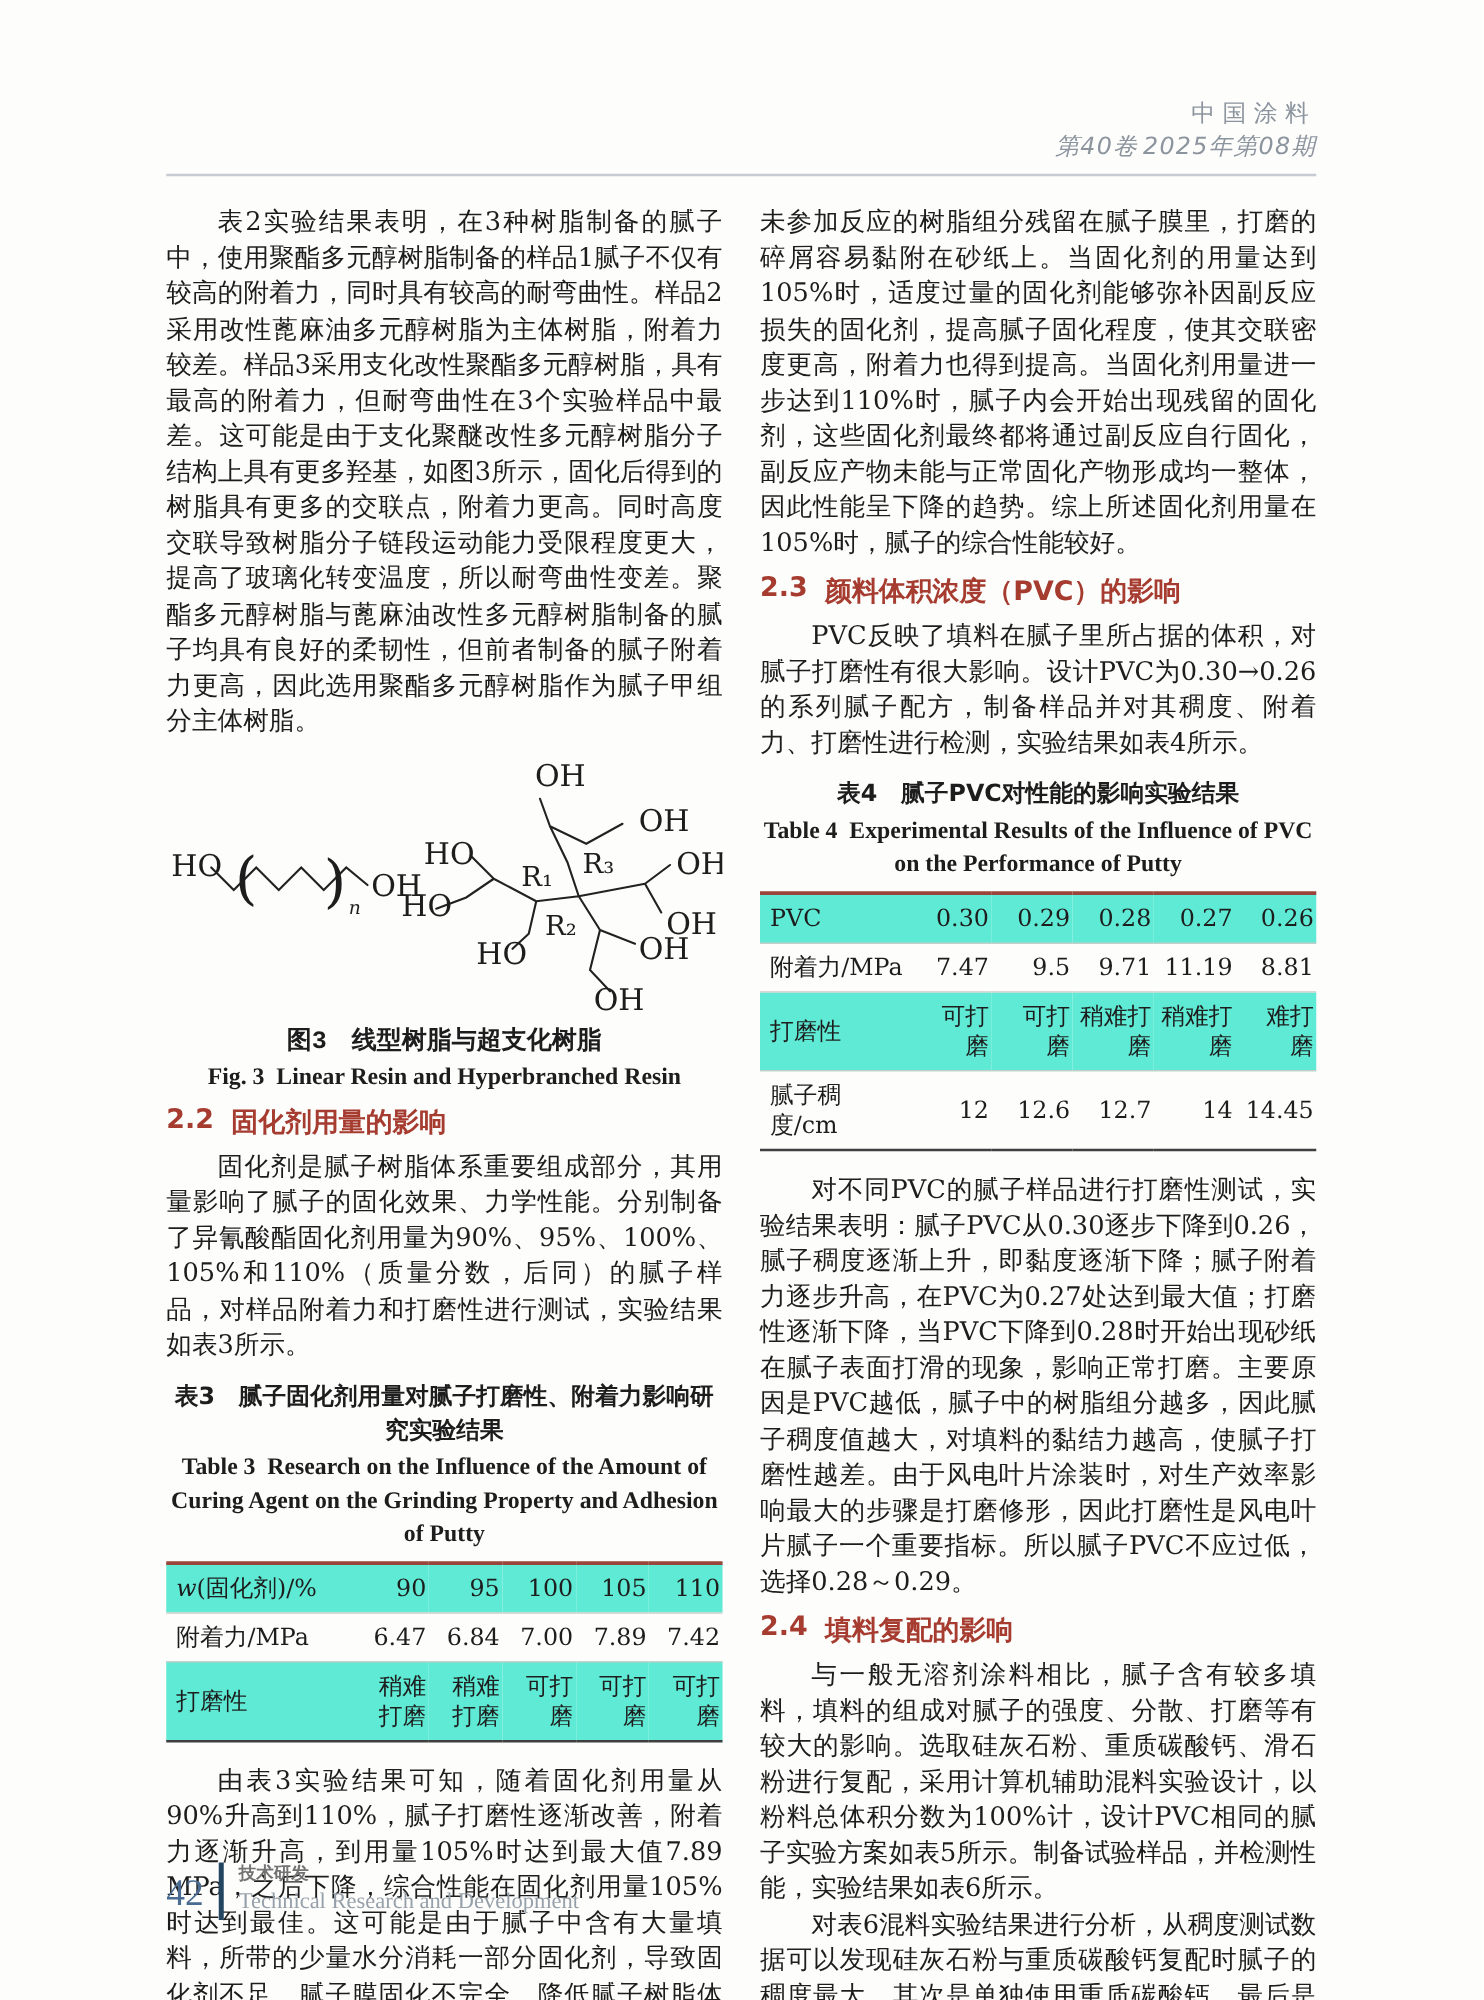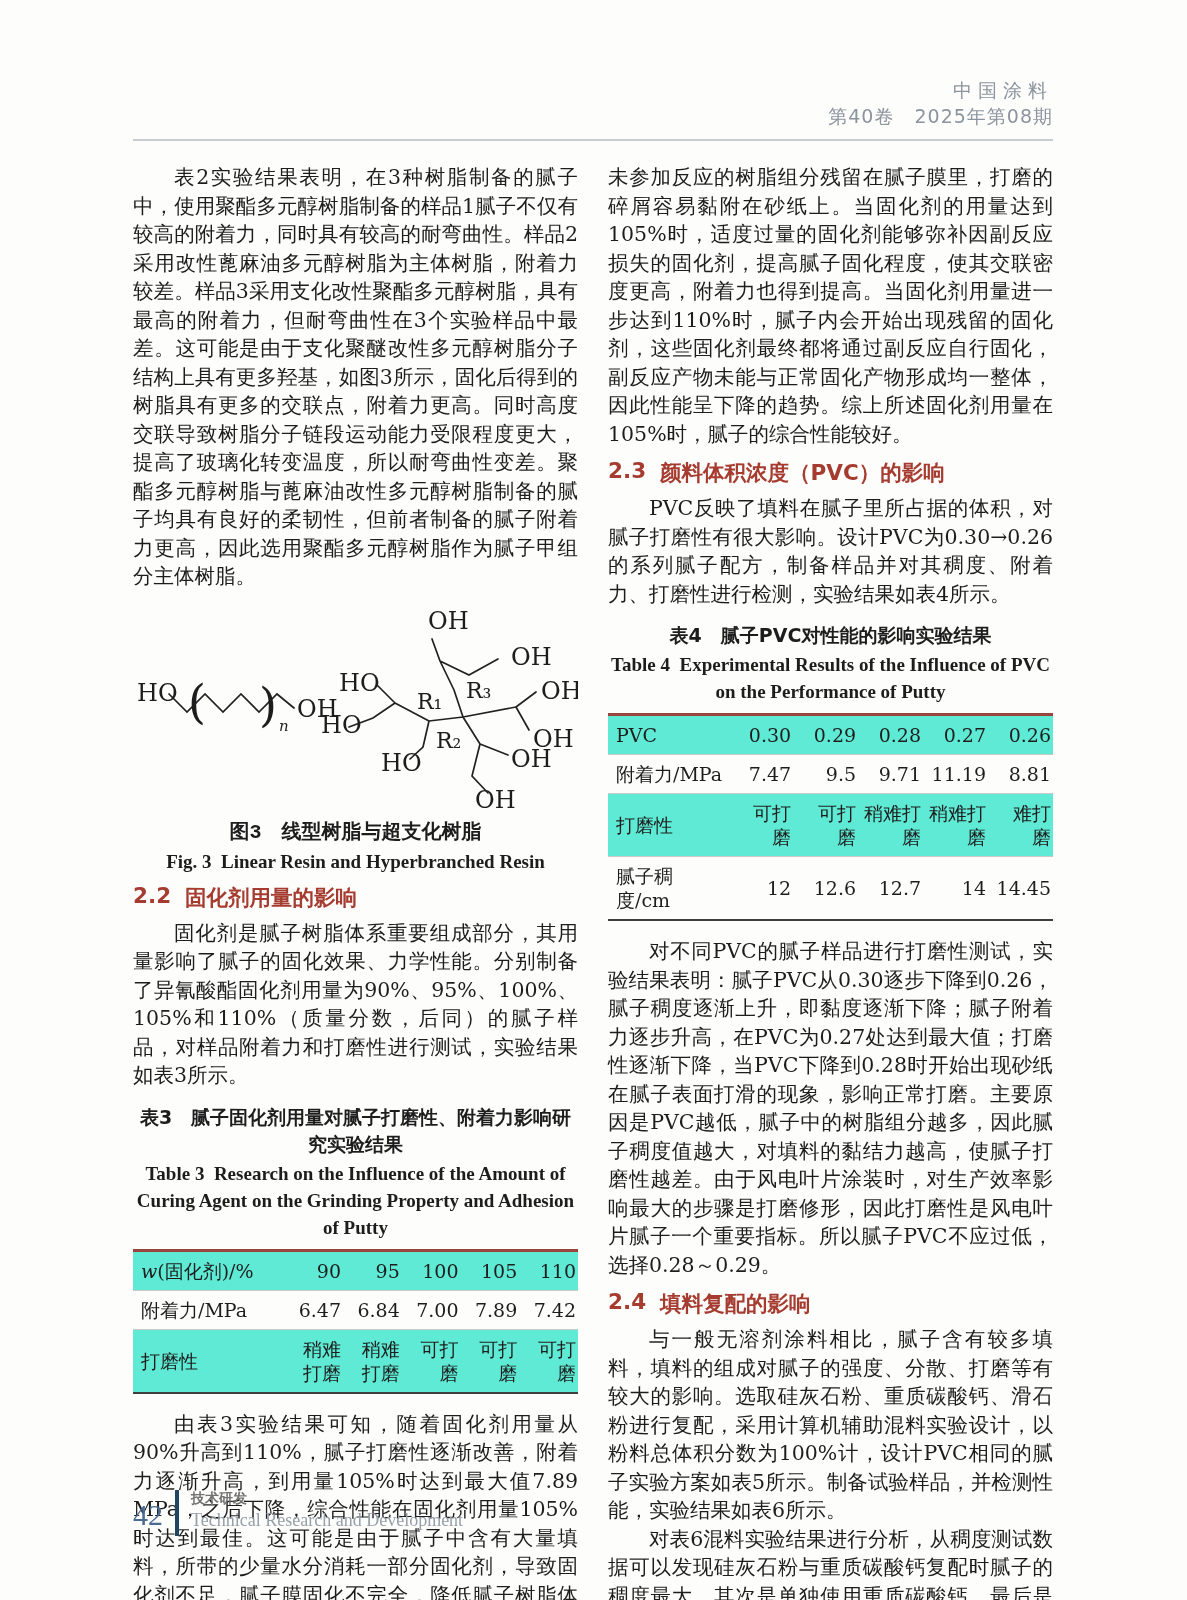--- a/index.html
+++ b/index.html
@@ -7,21 +7,21 @@
   .page {
     width:1187px; height:1600px; background:#fdfdfc; position:relative;
     font-family:"DejaVu Serif","Liberation Serif",serif; color:#1d1d1d;
     padding:78px 134px 0 133px; overflow:hidden;
   }
   
   .page-header { display:flex; justify-content:space-between; align-items:flex-end;
     font-family:"DejaVu Sans","Liberation Sans",sans-serif;
     font-size:19px; color:#8c949e;flex-direction:column; }
   .journal-name { letter-spacing:6px; }
-  .issue-info { display:flex; gap:20px; letter-spacing:1px; }
+  .issue-info { display:flex; gap:4px; letter-spacing:1px;font-style:italic; }
   .header-rule { border:none; border-top:2px solid #c6ccd2; margin-top:9px; }
 
   
   .columns { display:flex; gap:30px; margin-top:22px; }
   .col { width:445px; }
 
   p.body { font-size:20.5px; line-height:28.5px; text-align:justify; text-indent:2em; }
 
   h3.sec { font-family:"DejaVu Sans","Liberation Sans",sans-serif; color:#a63c30;
     font-size:21.5px; font-weight:bold; margin:10px 0 7px; display:flex; gap:14px; }

